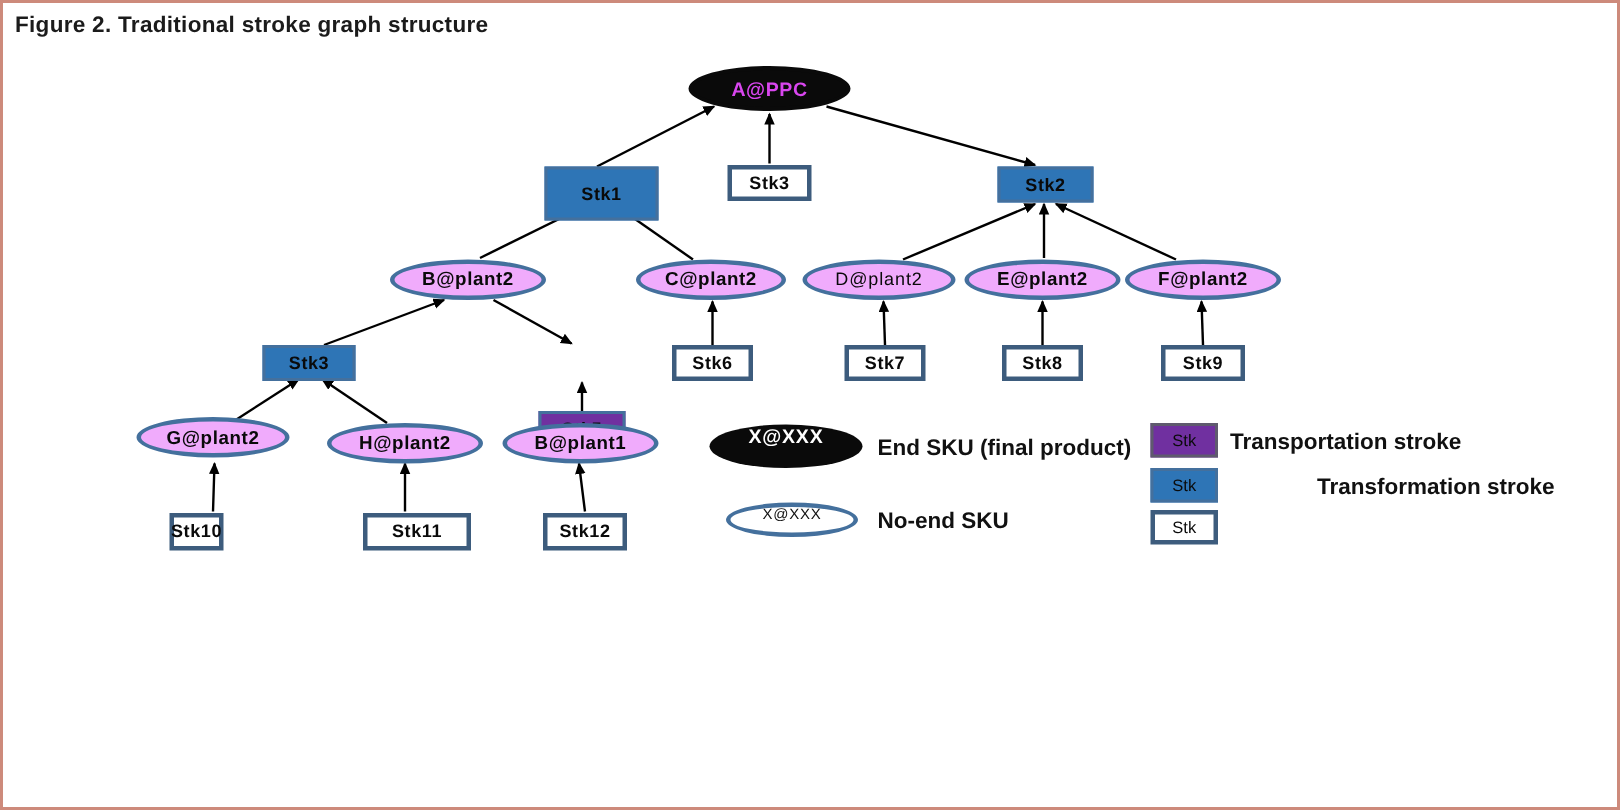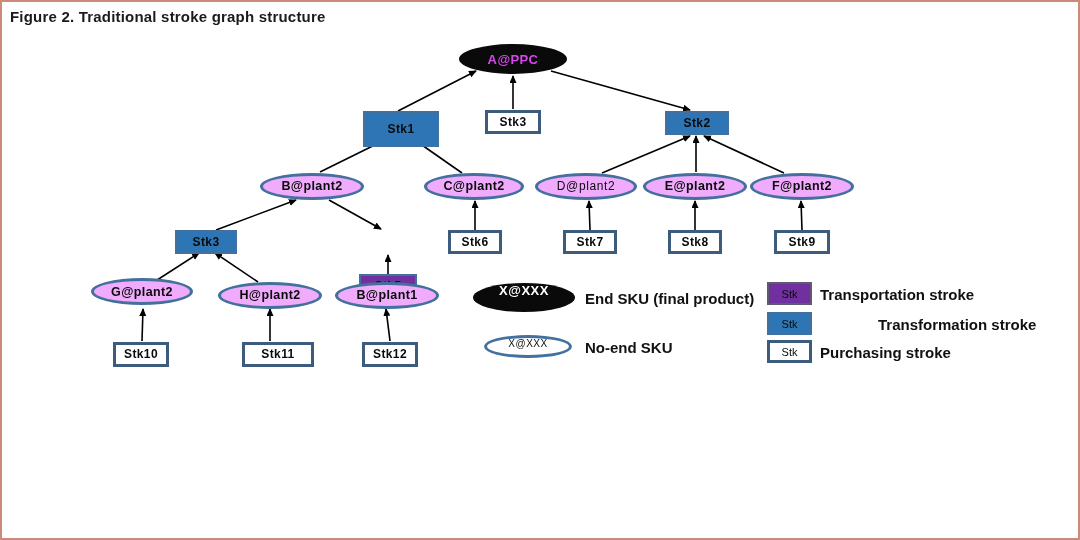--- a/index.html
+++ b/index.html
@@ -132,21 +132,21 @@
       </div>
       <div class="node ellipse noend" style="left: 89px; top: 276px; width: 102px; height: 27px;">
         <span>G@plant2</span>
       </div>
       <div class="node ellipse noend" style="left: 216px; top: 279.5px; width: 104px; height: 27px;">
         <span>H@plant2</span>
       </div>
       <div class="node ellipse noend" style="left: 333px; top: 279.5px; width: 104px; height: 27px;">
         <span>B@plant1</span>
       </div>
-      <div class="node rect purchasing" style="left: 111px; top: 339.5px; width: 56px; height: 25px;">
+      <div class="node rect purchasing" style="left: 111px; top: 339.5px; width: 36px; height: 25px;">
         <span>Stk10</span>
       </div>
       <div class="node rect purchasing" style="left: 240px; top: 339.5px; width: 72px; height: 25px;">
         <span>Stk11</span>
       </div>
       <div class="node rect purchasing" style="left: 360px; top: 339.5px; width: 56px; height: 25px;">
         <span>Stk12</span>
       </div>
     </div>
 
@@ -166,14 +166,13 @@
   <div class="legend-label" style="left:818px;top:280px;">Transportation stroke</div>
 
   <div class="sym-rect transformation" style="left:765px;top:310px;">
     <span>Stk</span>
   </div>
   <div class="legend-label" style="left:848px;top:310px;margin-left:28px;">Transformation stroke</div>
 
   <div class="sym-rect purchasing" style="left:765px;top:338px;">
     <span>Stk</span>
   </div>
-  <div class="legend-label" style="left:818px;top:338px;">Purchasing stroke</div>
 </div>
 
 </body></html>

